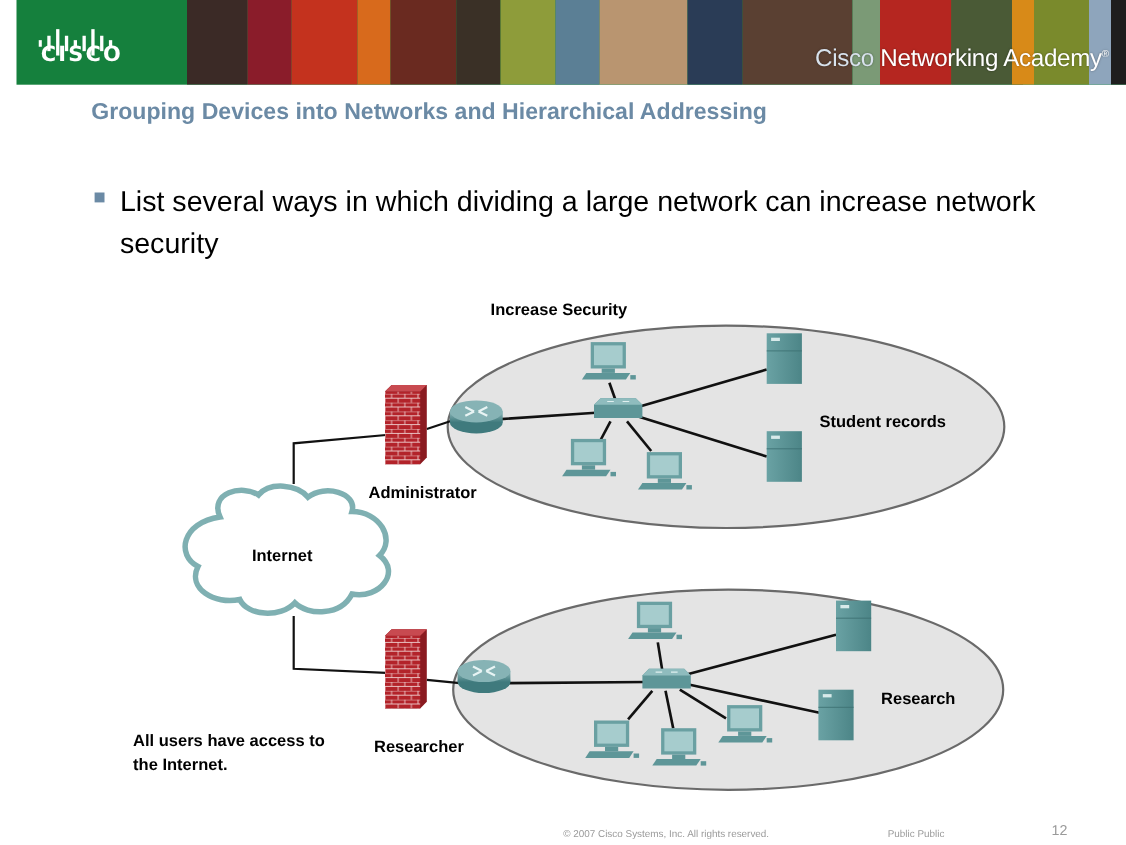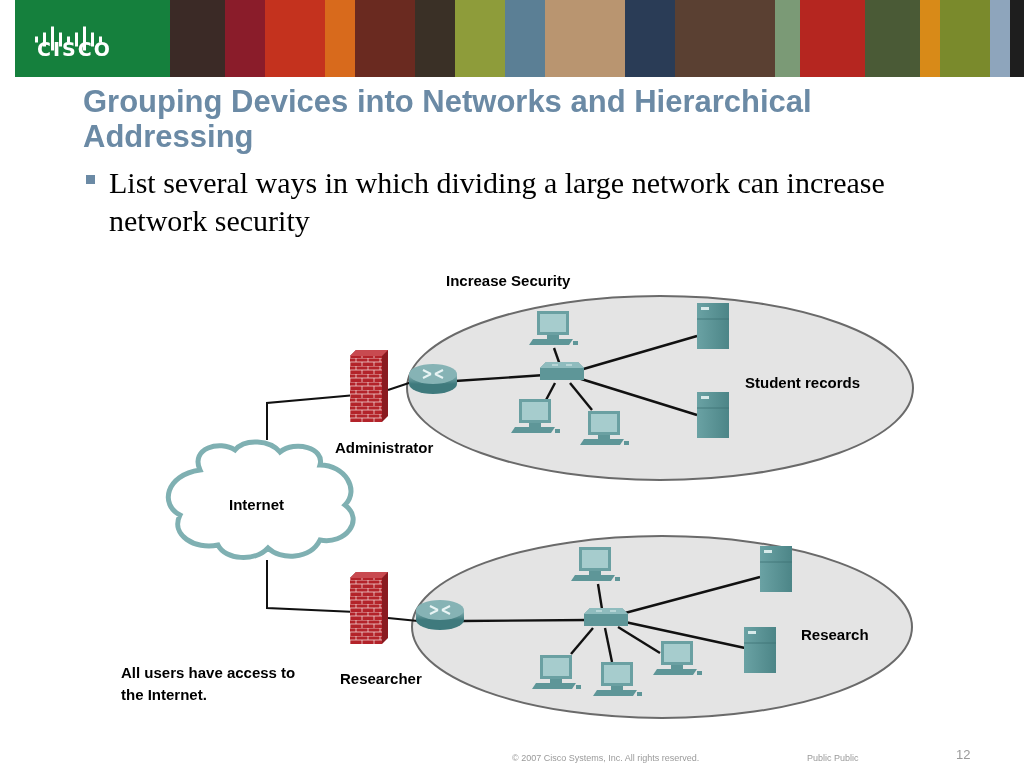--- a/index.html
+++ b/index.html
@@ -3,24 +3,24 @@
 <meta charset="utf-8">
 <style>
   html,body{margin:0;padding:0;background:#fff;}
   body{width:1024px;height:768px;position:relative;overflow:hidden;font-family:"Liberation Sans",sans-serif;}
   .banner{position:absolute;left:0;top:0;width:1024px;height:77px;background:#15803d;overflow:hidden;margin-left:15px;}
   .strip{position:absolute;top:0;height:77px;}
   .logo{position:absolute;left:20px;top:14px;width:80px;height:50px;}
   .logo-word{position:absolute;left:22px;top:38px;color:#fff;font-weight:bold;font-size:19px;letter-spacing:2px;font-family:"DejaVu Sans",sans-serif;}
   .academy{position:absolute;left:726px;top:40px;color:#fff;font-size:22px;letter-spacing:-0.3px;text-shadow:0 0 2px rgba(0,0,0,.4);}
   .academy .cisco{color:#d8e2ec;}
-  .title{position:absolute;left:83px;top:84px;width:880px;color:#6b8aa5;font-weight:bold;font-size:31px;line-height:35px;}
+  .title{position:absolute;left:83px;top:84px;width:880px;color:#6b8aa5;font-weight:bold;font-size:21px;line-height:35px;}
   .bullet-row{position:absolute;left:83px;top:164px;width:900px;}
   .bullet-mark{position:absolute;left:3px;top:11px;width:9px;height:9px;background:#6b8aa5;}
-  .bullet-text{position:absolute;left:26px;top:0;width:860px;font-size:30px;line-height:38px;color:#000;font-family:Liberation Serif, serif;}
+  .bullet-text{position:absolute;left:26px;top:0;width:860px;font-size:26px;line-height:38px;color:#000;}
   svg.diagram{position:absolute;left:0;top:0;}
   .lbl{font-family:"Liberation Sans",sans-serif;font-weight:bold;font-size:15px;fill:#000;}
   .footer{position:absolute;top:753px;font-size:9px;color:#9a9a9a;}
   .pagenum{position:absolute;left:956px;top:747px;font-size:13px;color:#9a9a9a;text-align:center;}
 </style>
 </head>
 <body>
 
 <div class="banner">
   <div class="strip" style="left:155px;width:55px;background:#3b2a26;"></div>
@@ -49,20 +49,21 @@
       <rect x="16" y="0" width="3" height="24"></rect>
       <rect x="24" y="6" width="3" height="14"></rect>
       <rect x="32" y="10" width="3" height="6"></rect>
       <rect x="40" y="6" width="3" height="14"></rect>
       <rect x="48" y="0" width="3" height="24"></rect>
       <rect x="56" y="6" width="3" height="14"></rect>
       <rect x="64" y="10" width="3" height="6"></rect>
     </g>
   </svg>
   <div class="logo-word">CISCO</div>
+  <div class="academy"><span class="cisco">Cisco</span><span> Networking Academy</span><sup style="font-size:9px">®</sup></div>
 </div>
 
 <div class="title">Grouping Devices into Networks and Hierarchical Addressing</div>
 
 <div class="bullet-row">
   <div class="bullet-mark"></div>
   <div class="bullet-text">List several ways in which dividing a large network can increase network security</div>
 </div>
 
 <svg class="diagram" width="1024" height="768">

